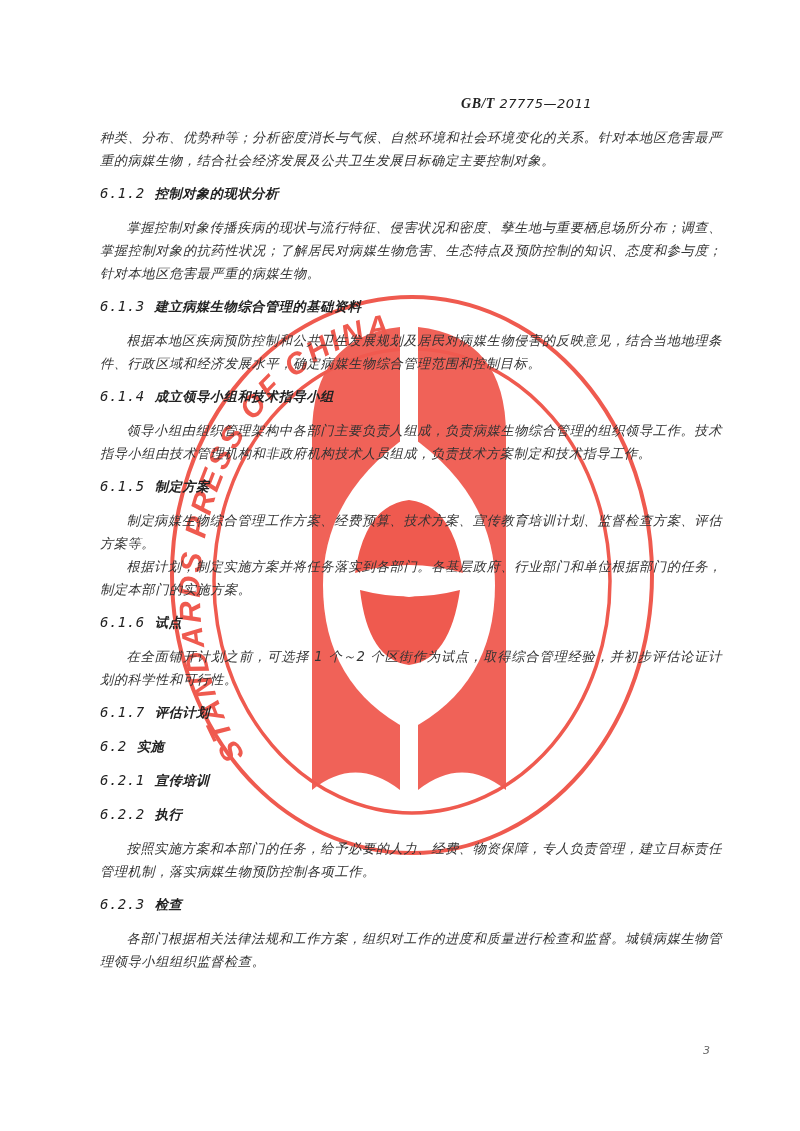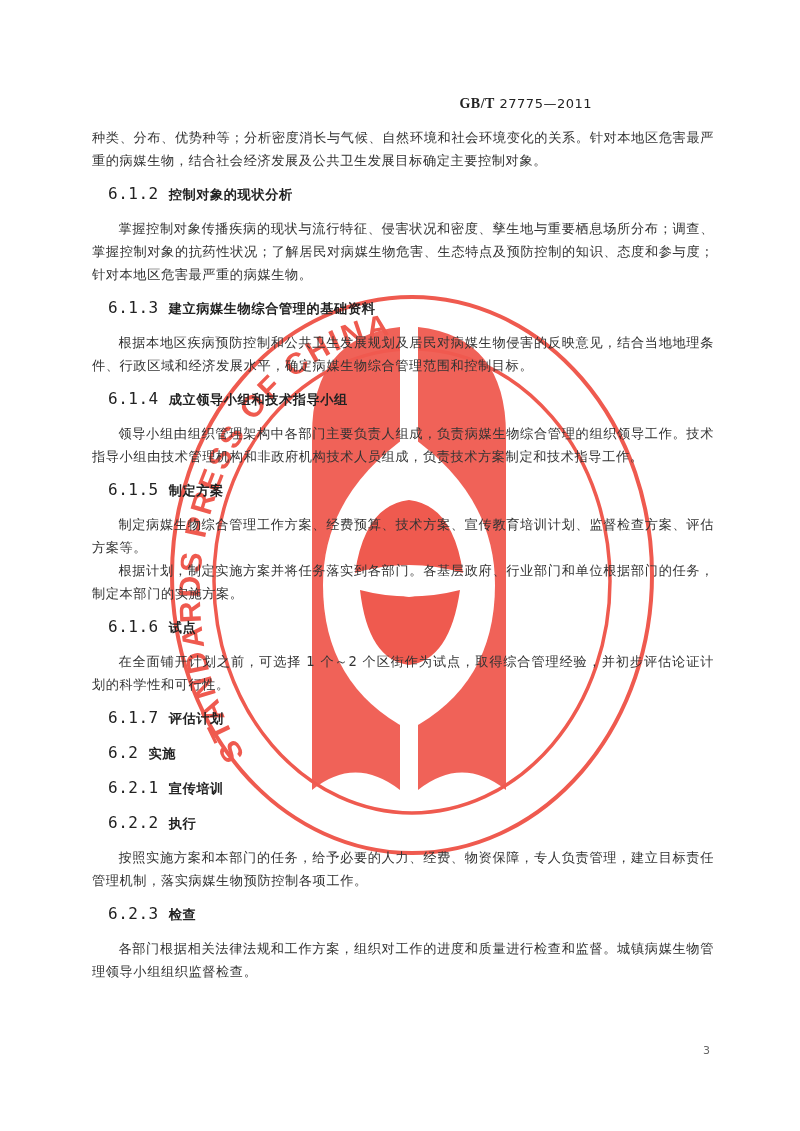--- a/index.html
+++ b/index.html
@@ -1,25 +1,25 @@
 <!DOCTYPE html>
 <html><head>
 <meta charset="utf-8">
 <style>
   html, body { margin: 0; padding: 0; background: #ffffff; }
   body { width: 800px; height: 1131px; position: relative; overflow: hidden;
          font-family: "DejaVu Sans", "Liberation Sans", sans-serif; color: #2a2a2a; }
-  .page { position: absolute; left: 0; top: 0; width: 664px; height: 1131px; }
+  .page { position: absolute; left: 0; top: 0; width: 664px; height: 1131px; font-style: italic; }
   .doc-id { position: absolute; right: 72px; top: 96px; font-size: 13px; letter-spacing: 0.5px; color: #222; }
   .doc-id .gb { font-family: "Liberation Serif", serif; font-weight: bold; font-size: 14px; }
-  .content { position: absolute; left: 92px; top: 126px; width: 622px; z-index: 2; }
+  .content { position: absolute; left: 100px; top: 126px; width: 622px; z-index: 2; }
   .para { font-size: 13.2px; line-height: 23px; margin: 0; text-indent: 2em; letter-spacing: 0.6px; color: #333; text-align: justify; }
   .para.first { text-indent: 0; }
   .heading { font-size: 13.2px; line-height: 23px; margin: 10px 0 11px 0; color: #222; }
-  .heading .num { font-family: "DejaVu Sans Mono", "Liberation Mono", monospace; font-size: 16px; letter-spacing: 0.5px; margin-left: 16px; }
+  .heading .num { font-family: "DejaVu Sans Mono", "Liberation Mono", monospace; font-size: 14px; letter-spacing: 0.5px; }
   .heading .title { font-weight: bold; margin-left: 10px; letter-spacing: 0.6px; text-align: right; }
   .page-num { position: absolute; left: 703px; top: 1044px; font-size: 11px; color: #666; }
   .watermark { position: absolute; left: 150px; top: 285px; width: 520px; height: 570px; z-index: 1; pointer-events: none; }
 </style>
 </head>
 <body>
 
 <div class="page">
 
   <div class="doc-id">

